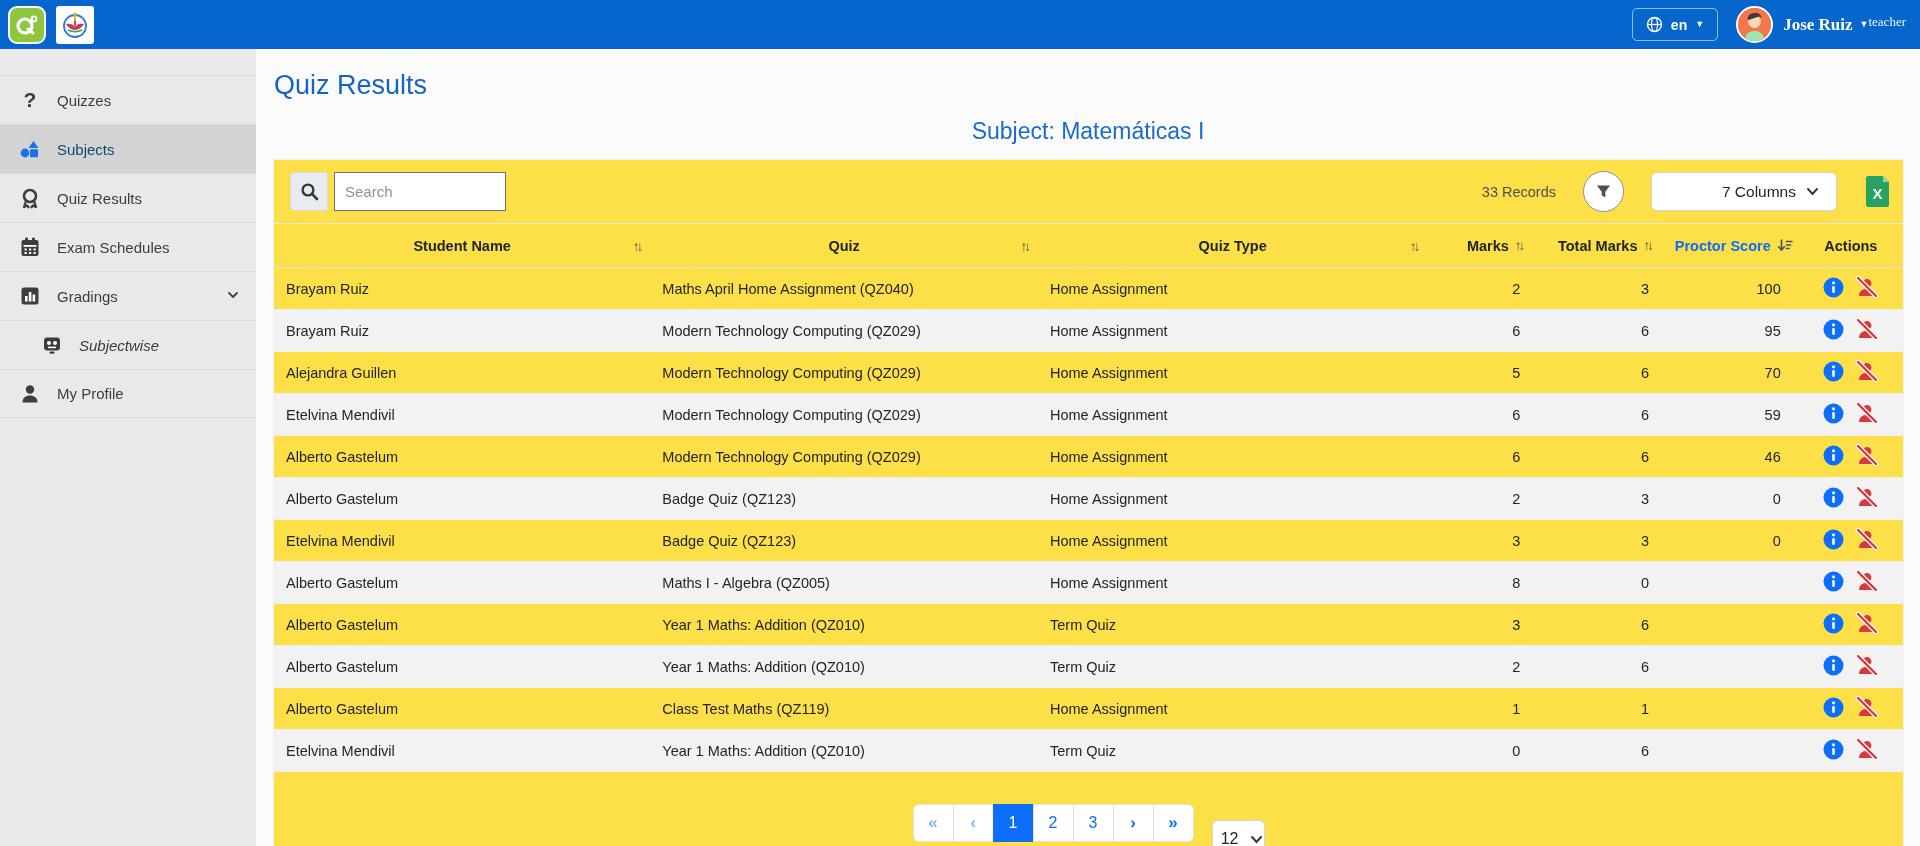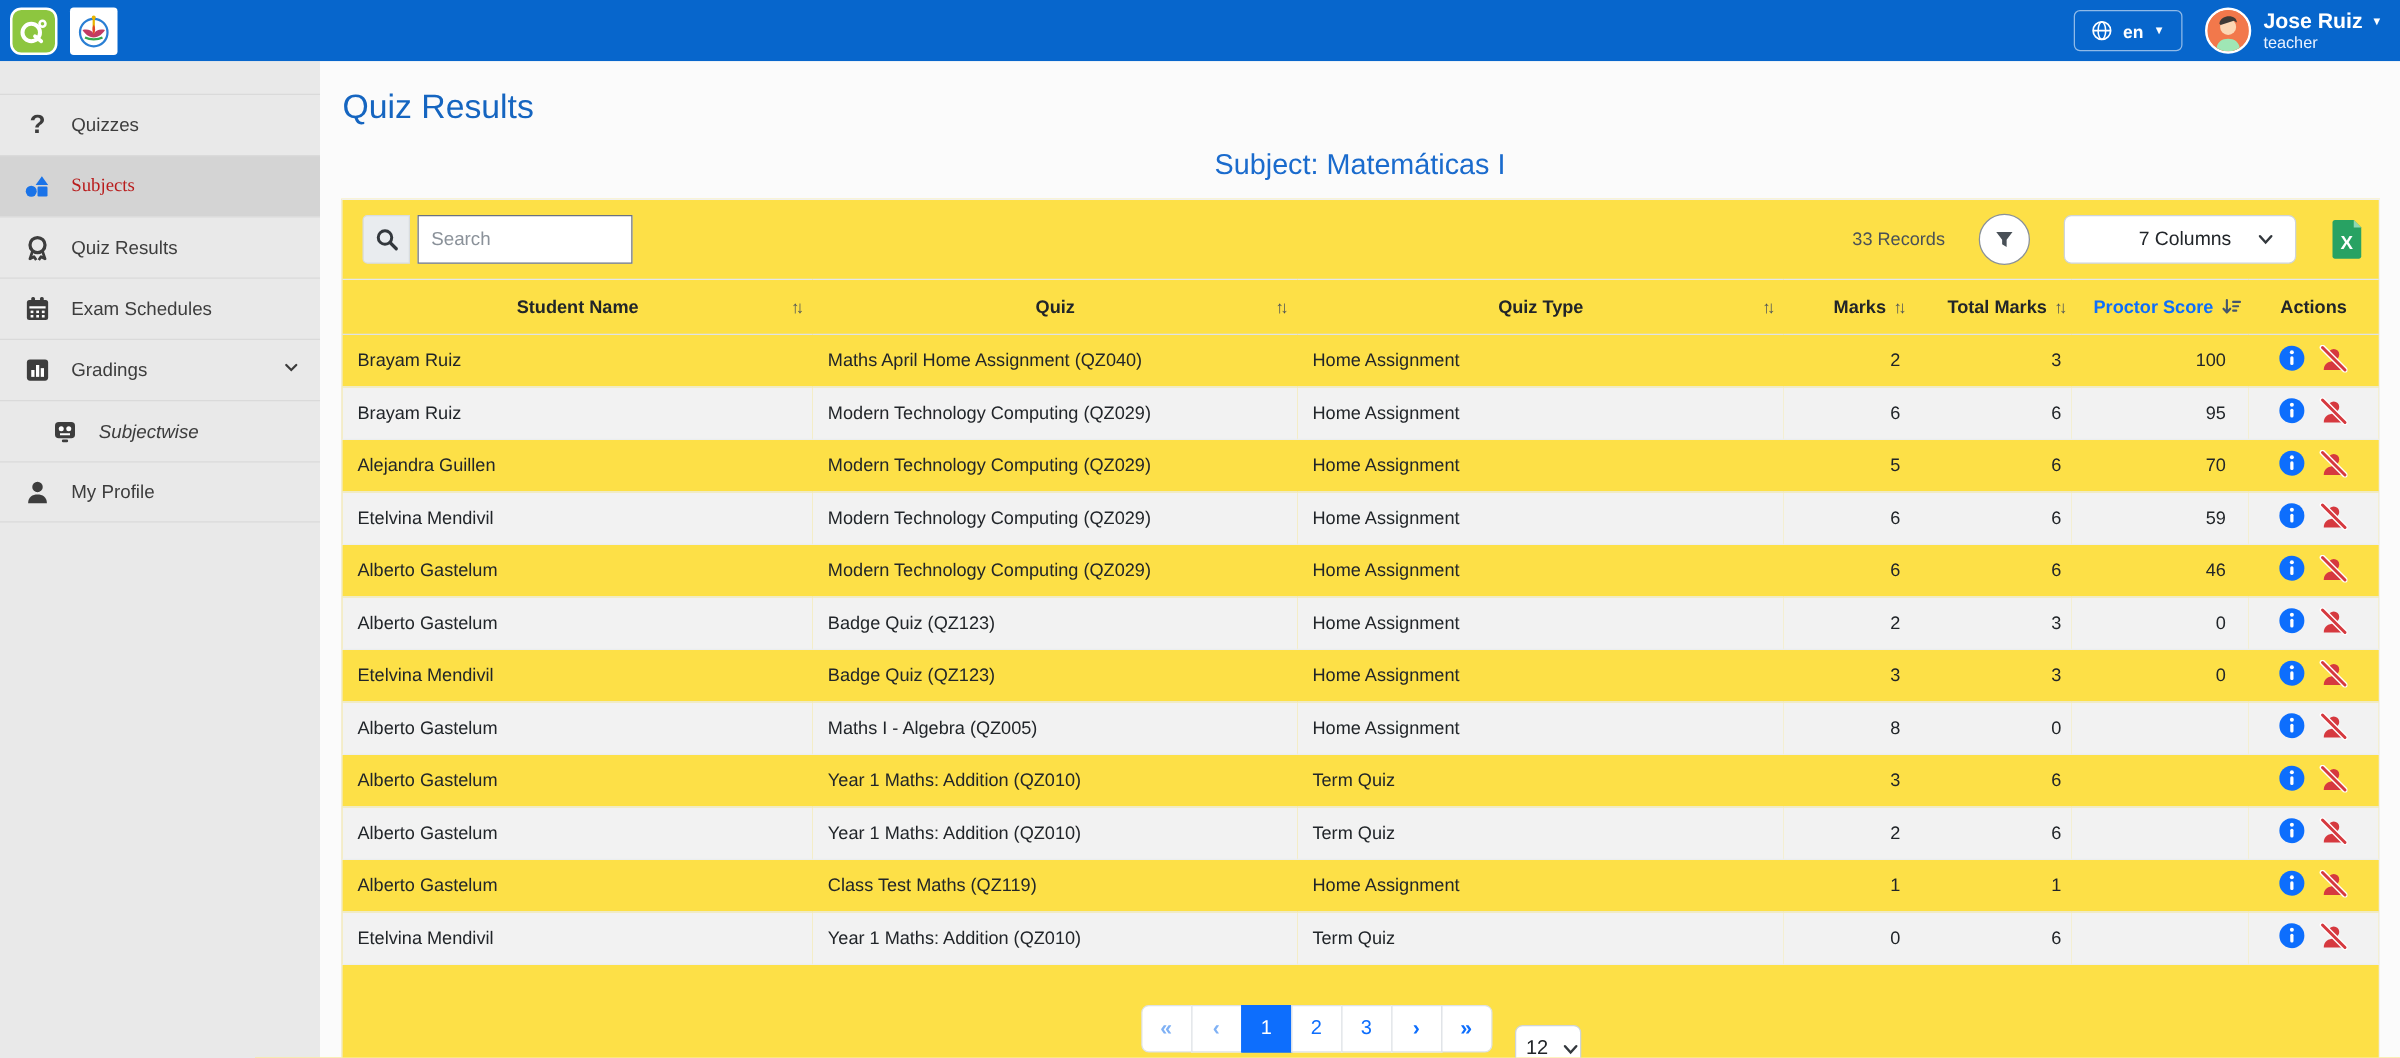--- a/index.html
+++ b/index.html
@@ -10,51 +10,51 @@
   .topbar { height:49px; background:#0766cc; display:flex; align-items:center; padding:0 14px 0 8px; }
   .brand { display:flex; align-items:center; gap:10px; }
   .logo1 { width:38px; height:38px; border-radius:9px; background:#8dc63f; border:2px solid #ffffff; display:flex; align-items:center; justify-content:center; }
   .logo2 { width:38px; height:38px; border-radius:3px; background:#ffffff; display:flex; align-items:center; justify-content:center; }
   .topbar-right { margin-left:auto; display:flex; align-items:center; gap:18px; }
   .lang-btn { display:flex; align-items:center; gap:8px; border:1px solid rgba(255,255,255,.55); border-radius:5px; padding:7px 13px; cursor:pointer; }
   .lang-btn .code { color:#fff; font-weight:bold; font-size:14px; }
   .caret { color:#fff; font-size:9px; line-height:1; }
   .userbox { display:flex; align-items:center; gap:10px; cursor:pointer; }
   .avatar { width:37px; height:37px; border-radius:50%; border:2px solid #ffffff; background:#f2784b; overflow:hidden; }
-  .user-meta { display:flex; flex-direction:column; line-height:1.15; }
+  .user-meta { display:flex; line-height:1.15;font-family:Liberation Serif, serif; }
   .user-name { color:#fff; font-size:17px; font-weight:bold; display:flex; align-items:center; gap:7px; }
   .user-role { color:#eaf2ff; font-size:13px; }
 
   
   .shell { display:flex; height:797px; }
   .sidebar { width:256px; background:#e9e9e9; padding-top:26px; flex-shrink:0; }
   .nav-item { height:49px; display:flex; align-items:center; gap:15px; padding:0 16px 0 18px;
               border-top:1px solid #dadada; font-size:15px; color:#3d3d3d; cursor:pointer; }
   .nav-item:last-child { border-bottom:1px solid #dadada; }
   .nav-item .nicon { width:24px; display:flex; justify-content:center; flex-shrink:0; }
-  .nav-item.active { background:#d4d4d4; color:#b91c1c;font-family:Liberation Serif, serif; }
+  .nav-item.active { background:#d4d4d4; color:#0c4a6e; }
   .nav-item.child { padding-left:40px;font-style:italic; }
   .nav-item .expander { margin-left:auto; }
 
   .main { flex:1; background:#fbfbfb; position:relative; }
   .page-title { color:#1565c0; font-size:27px; font-weight:500; padding:21px 0 0 18px; }
   .page-subtitle { color:#1a6bcd; font-size:23px; text-align:center; margin-top:17px; }
 
   .card { background:#fde047; margin:14px 16px 0 17px; border:1px solid #f0f0f0; }
 
   
   .toolbar { display:flex; align-items:center; padding:11px 12px 11px 16px; }
   .search-wrap { display:flex; align-items:center; }
   .search-btn { width:38px; height:39px; background:#e9ecef; border:1px solid #d8dce0; border-radius:4px 0 0 4px; display:flex; align-items:center; justify-content:center; cursor:pointer; }
   .search-input { width:172px; height:39px; border:1px solid #6b7280; margin-left:6px; padding:0 10px; font-size:15px; font-family:"Liberation Sans",sans-serif; color:#212529; background:#fff; }
   .search-input::placeholder { color:#8a9199; }
   .toolbar-right { margin-left:auto; display:flex; align-items:center; gap:27px; }
   .records { font-size:14.5px; color:#495057; }
   .filter-btn { width:41px; height:41px; border-radius:50%; border:1.5px solid #8a9199; background:#fff; display:flex; align-items:center; justify-content:center; cursor:pointer; }
-  .columns-dd { width:186px; height:39px; border:1px solid #ced4da; border-radius:6px; background:#fff; display:flex; align-items:center; justify-content:flex-end; gap:20px; padding:0 16px; font-size:15.5px; color:#212529; cursor:pointer; }
+  .columns-dd { width:186px; height:39px; border:1px solid #ced4da; border-radius:6px; background:#fff; display:flex; align-items:center; justify-content:flex-end; gap:9px; padding:0 16px; font-size:15.5px; color:#212529; cursor:pointer; }
   .excel-btn { cursor:pointer; display:flex; }
 
   
   table { width:100%; border-collapse:collapse; table-layout:fixed; }
   thead th { height:44px; border-top:1px solid #e4e7ea; border-bottom:1px solid #dee2e6; font-size:14.5px; font-weight:bold; color:#212529; position:relative; }
   th .th-label { display:block; text-align:center; }
   th .sorter { position:absolute; right:10px; top:50%; transform:translateY(-50%); cursor:pointer; }
   th.num { text-align:right; }
   th.num .th-inline { display:inline-flex; align-items:center; gap:6px; padding-right:6px; }
   .sort-arrows { font-size:13.5px; color:#495057; letter-spacing:-3px; font-weight:normal; }

